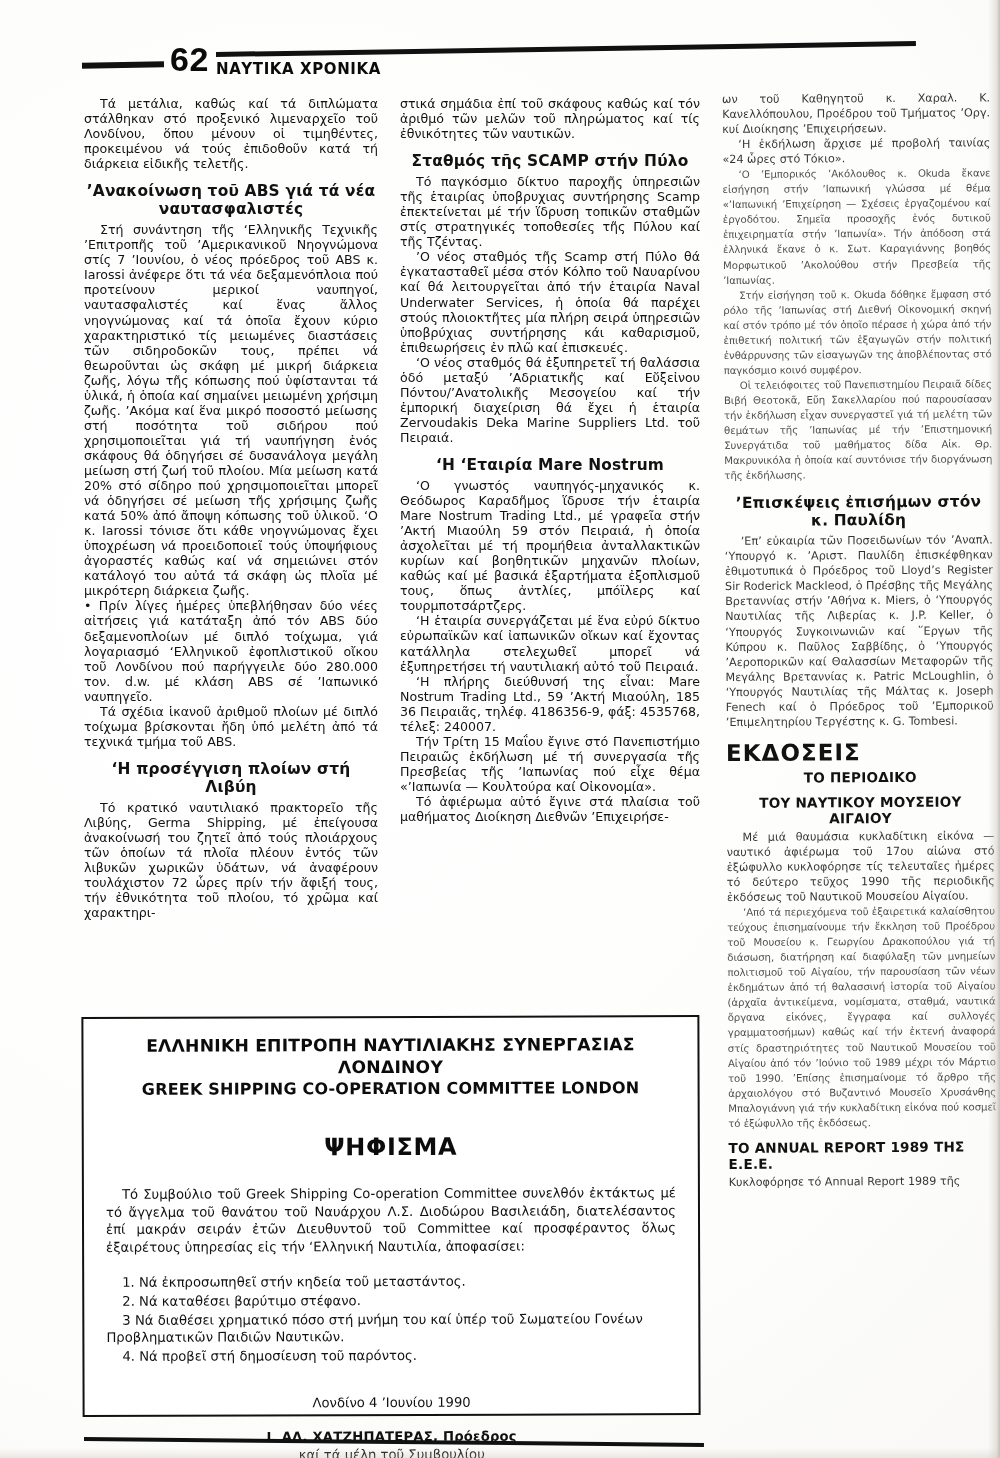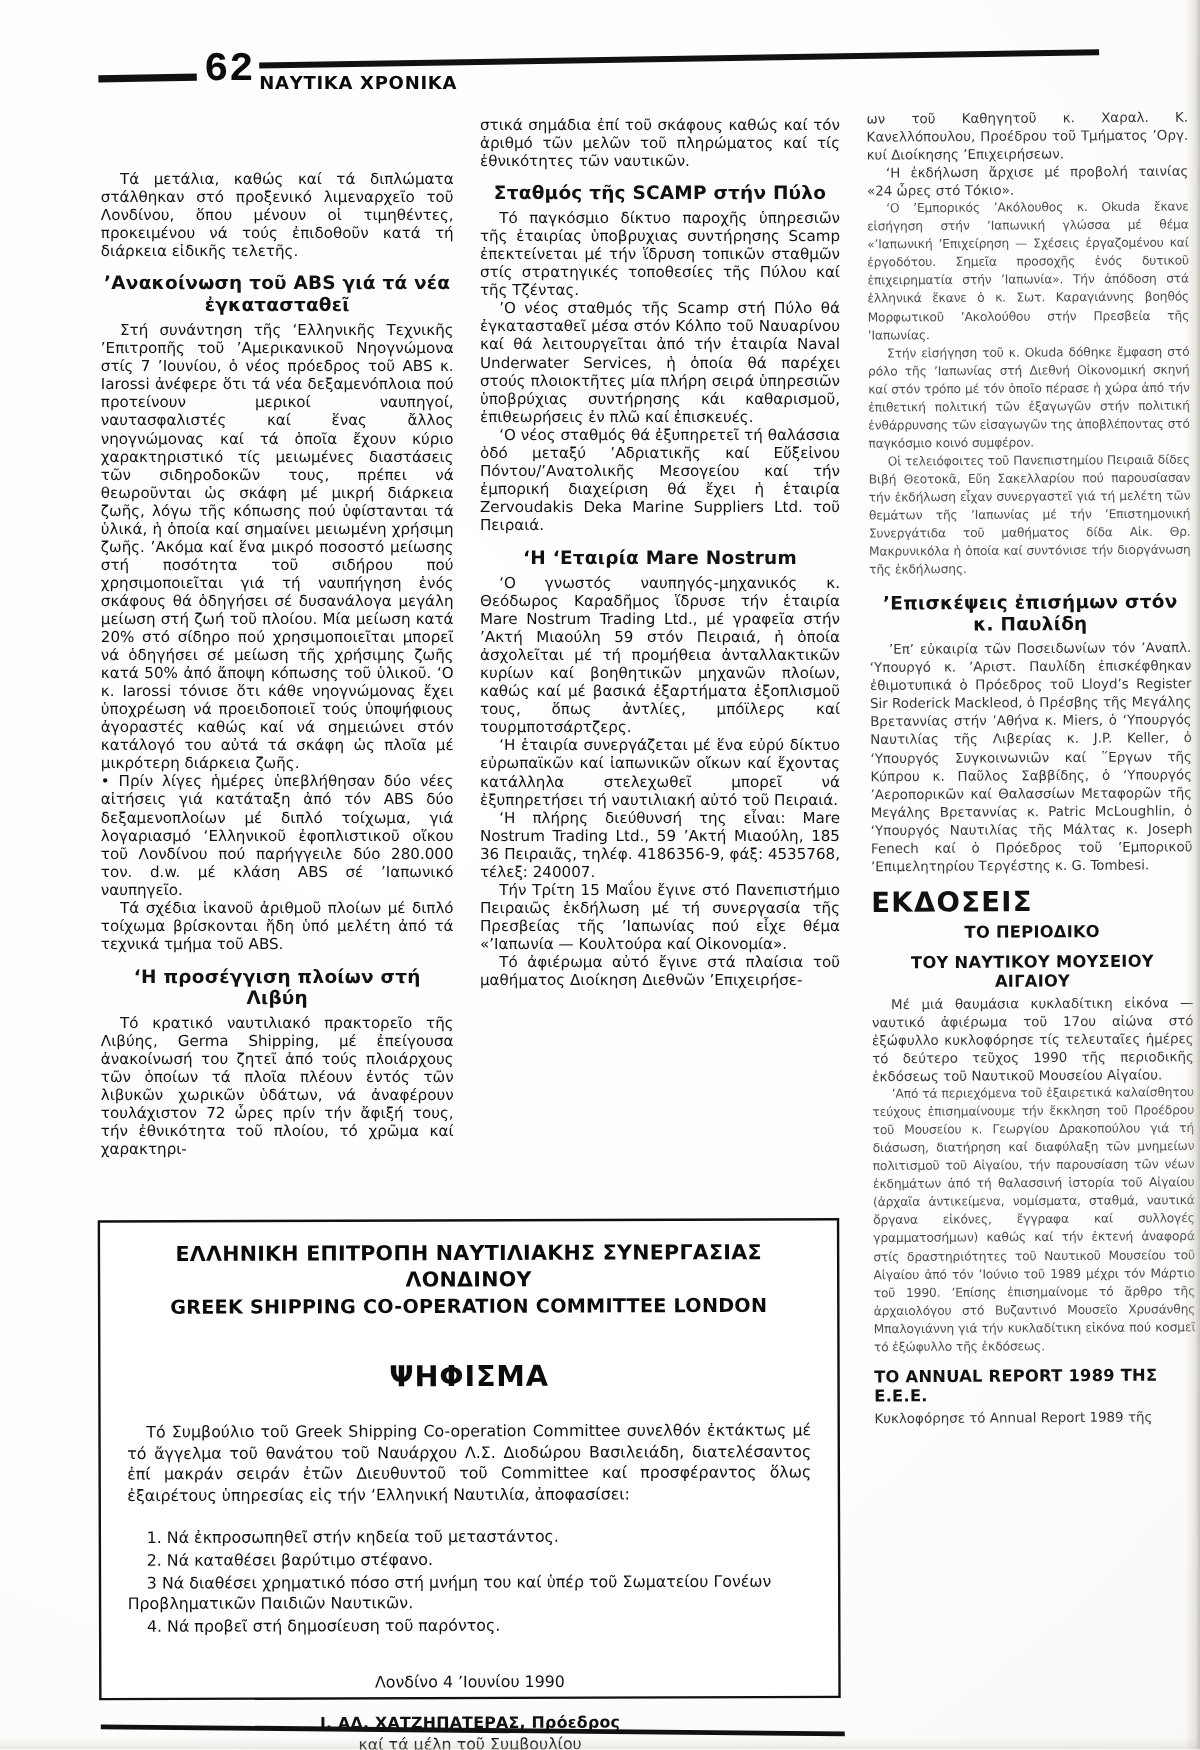--- a/index.html
+++ b/index.html
@@ -47,21 +47,21 @@
   .rule-left {
     position: absolute;
     left: 0; top: 18px;
     width: 82px; height: 6px;
     background: #111;
     transform: rotate(-1.1deg);
   }
   .folio {
     position: absolute;
     left: 88px; top: -4px;
-    font-family: Liberation Mono, monospace;
+    font-family: Liberation Sans, sans-serif;
     font-weight: 700;
     font-size: 34px;
     letter-spacing: .5px;
     color: #0b0b0b;
   }
   .mast-title {
     position: absolute;
     left: 134px; top: 16px;
     font-family: "DejaVu Sans", sans-serif;
     font-weight: 700;
@@ -113,21 +113,21 @@
   .col h4 {
     margin: 9px 0 3px 0;
     font-size: 13.6px;
     line-height: 16px;
     font-weight: 700;
     text-align: center;
     letter-spacing: .2px;
   }
   .col h4.leftish { text-align: left; }
 
-  #col1 { left: 84px;  width: 294px; margin-top: 45px; }
+  #col1 { left: 84px;  width: 294px; }
   #col2 { left: 400px; width: 300px; }
   #col3 { left: 722px; width: 268px; top: 92px; }
 
   
   #col3 {
     transform: rotate(-0.35deg);
     transform-origin: left top;
   }
   #col3 .shrink {
     font-size: 11.2px;
@@ -208,21 +208,21 @@
 
   <div class="masthead">
     <div class="rule-left"></div>
     <div class="folio">62</div>
     <div class="rule-right"></div>
     <div class="mast-title">ΝΑΥΤΙΚΑ ΧΡΟΝΙΚΑ</div>
   </div>
 
   <div class="col" id="col1">
     <p>Τά μετάλια, καθώς καί τά διπλώματα στάλθηκαν στό προξενικό λιμεναρχεῖο τοῦ Λονδίνου, ὅπου μένουν οἱ τιμηθέντες, προκειμένου νά τούς ἐπιδοθοῦν κατά τή διάρκεια εἰδικῆς τελετῆς.</p>
-    <h3>’Ανακοίνωση τοῦ ABS γιά τά νέα ἐγκατασταθεῖ</h3>
+    <h3>’Ανακοίνωση τοῦ ABS γιά τά νέα ναυτασφαλιστές</h3>
     <p>Στή συνάντηση τῆς ‘Ελληνικῆς Τεχνικῆς ’Επιτροπῆς τοῦ ’Αμερικανικοῦ Νηογνώμονα στίς 7 ’Ιουνίου, ὁ νέος πρόεδρος τοῦ ABS κ. Iarossi ἀνέφερε ὅτι τά νέα δεξαμενόπλοια πού προτείνουν μερικοί ναυπηγοί, ναυτασφαλιστές καί ἕνας ἄλλος νηογνώμονας καί τά ὁποῖα ἔχουν κύριο χαρακτηριστικό τίς μειωμένες διαστάσεις τῶν σιδηροδοκῶν τους, πρέπει νά θεωροῦνται ὡς σκάφη μέ μικρή διάρκεια ζωῆς, λόγω τῆς κόπωσης πού ὑφίστανται τά ὑλικά, ἡ ὁποία καί σημαίνει μειωμένη χρήσιμη ζωῆς. ’Ακόμα καί ἕνα μικρό ποσοστό μείωσης στή ποσότητα τοῦ σιδήρου πού χρησιμοποιεῖται γιά τή ναυπήγηση ἑνός σκάφους θά ὁδηγήσει σέ δυσανάλογα μεγάλη μείωση στή ζωή τοῦ πλοίου. Μία μείωση κατά 20% στό σίδηρο πού χρησιμοποιεῖται μπορεῖ νά ὁδηγήσει σέ μείωση τῆς χρήσιμης ζωῆς κατά 50% ἀπό ἄποψη κόπωσης τοῦ ὑλικοῦ. ‘Ο κ. Iarossi τόνισε ὅτι κάθε νηογνώμονας ἔχει ὑποχρέωση νά προειδοποιεῖ τούς ὑποψήφιους ἀγοραστές καθώς καί νά σημειώνει στόν κατάλογό του αὐτά τά σκάφη ὡς πλοῖα μέ μικρότερη διάρκεια ζωῆς.</p>
     <p class="noind">• Πρίν λίγες ἡμέρες ὑπεβλήθησαν δύο νέες αἰτήσεις γιά κατάταξη ἀπό τόν ABS δύο δεξαμενοπλοίων μέ διπλό τοίχωμα, γιά λογαριασμό ‘Ελληνικοῦ ἐφοπλιστικοῦ οἴκου τοῦ Λονδίνου πού παρήγγειλε δύο 280.000 τον. d.w. μέ κλάση ABS σέ ’Ιαπωνικό ναυπηγεῖο.</p>
     <p>Τά σχέδια ἱκανοῦ ἀριθμοῦ πλοίων μέ διπλό τοίχωμα βρίσκονται ἤδη ὑπό μελέτη ἀπό τά τεχνικά τμήμα τοῦ ABS.</p>
     <h3>‘Η προσέγγιση πλοίων στή Λιβύη</h3>
     <p>Τό κρατικό ναυτιλιακό πρακτορεῖο τῆς Λιβύης, Germa Shipping, μέ ἐπείγουσα ἀνακοίνωσή του ζητεῖ ἀπό τούς πλοιάρχους τῶν ὁποίων τά πλοῖα πλέουν ἐντός τῶν λιβυκῶν χωρικῶν ὑδάτων, νά ἀναφέρουν τουλάχιστον 72 ὧρες πρίν τήν ἄφιξή τους, τήν ἐθνικότητα τοῦ πλοίου, τό χρῶμα καί χαρακτηρι-</p>
   </div>
 
   <div class="col" id="col2">
     <p class="noind">στικά σημάδια ἐπί τοῦ σκάφους καθώς καί τόν ἀριθμό τῶν μελῶν τοῦ πληρώματος καί τίς ἐθνικότητες τῶν ναυτικῶν.</p>
     <h3>Σταθμός τῆς SCAMP στήν Πύλο</h3>

